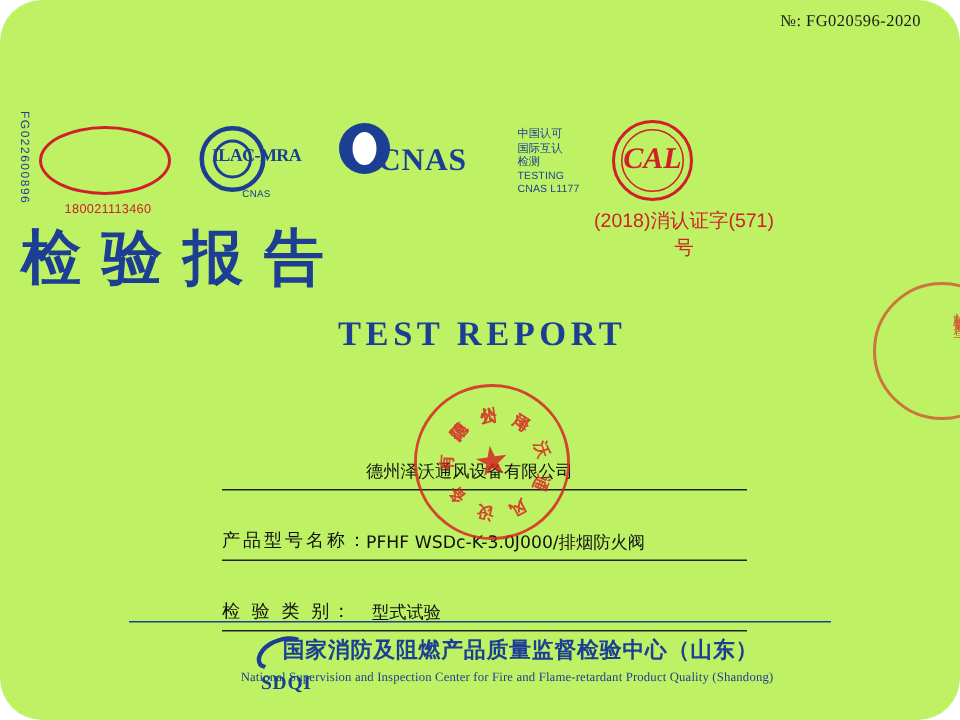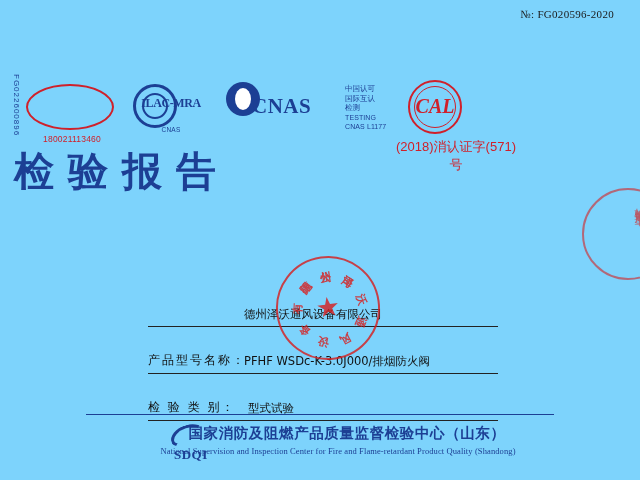--- a/index.html
+++ b/index.html
@@ -12,21 +12,22 @@
     height: 480px;
     overflow: hidden;
     font-family: "Liberation Sans", sans-serif;
     position: relative;
   }
   .page {
     position: absolute;
     left: 0; top: 0;
     width: 640px;
     height: 480px;
-    background: #7dd3fc;
+    background: #bef264;
+    border-radius: 28px;
   }
   
   .serial {
     position: absolute;
     right: 26px;
     top: 8px;
     font-size: 11px;
     color: #1a1a1a;
     letter-spacing: .3px;
     font-family: "Liberation Serif", serif;
@@ -474,20 +475,21 @@
     </div>
 
     <div class="cal">
       <div class="cal-circle"></div>
       <div class="cal-letters">CAL</div>
       <div class="cal-num">(2018)消认证字(571)号</div>
     </div>
   </div>
 
   <div class="title-cn">检验报告</div>
+  <div class="title-en">TEST REPORT</div>
 
   <div class="seal-right"></div>
   <div class="seal-right-text">检验专用章</div>
 
   <div class="fields">
     <div class="field-row r1">
       <span class="field-value">德州泽沃通风设备有限公司</span>
     </div>
     <div class="field-row r2">
       <span class="field-label">产品型号名称：</span>

